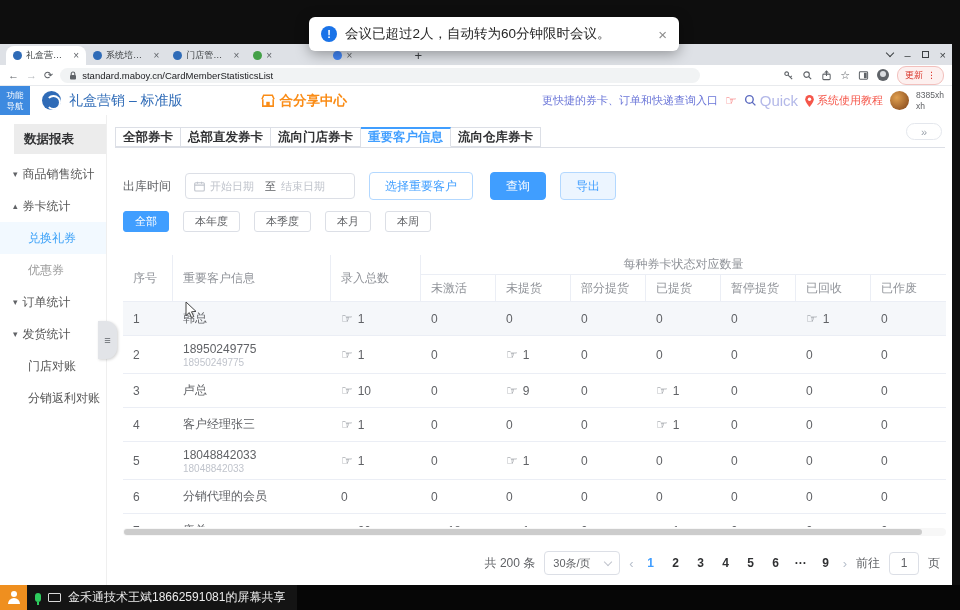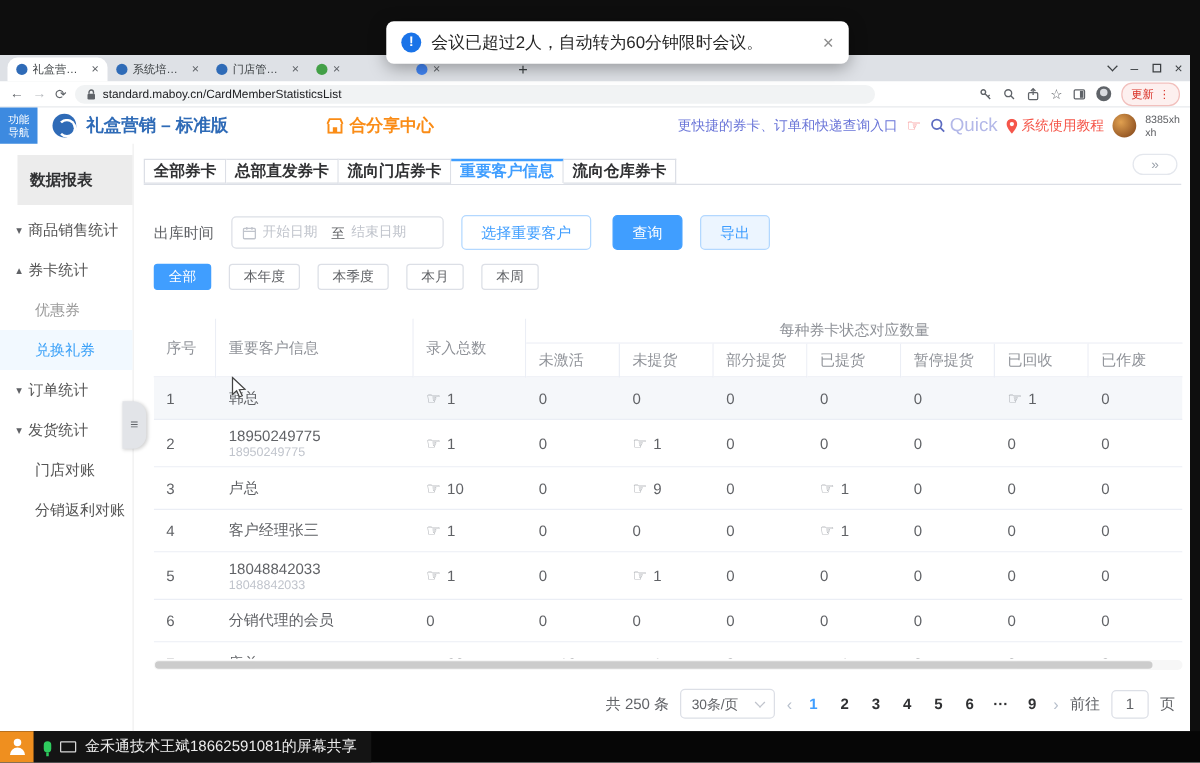--- a/index.html
+++ b/index.html
@@ -26,34 +26,34 @@
 .tool-right{margin-left:auto;display:flex;align-items:center;gap:8px}
 .tool-ic svg{display:block}
 .avatar-sm{width:12px;height:12px;border-radius:50%;background:#5f6368;position:relative}
 .avatar-sm:after{content:"";position:absolute;left:3px;top:2px;width:6px;height:6px;border-radius:50%;background:#dadce0}
 .update{display:flex;align-items:center;gap:4px;border:1px solid #f2c0bd;background:#fdf0ef;color:#d93025;font-size:9px;border-radius:9px;padding:2px 7px}
 
 .appheader{height:29px;display:flex;align-items:center;position:relative}
 .navtog{width:30px;height:29px;background:#3d8ae0;color:#fff;font-size:8.5px;display:flex;flex-direction:column;align-items:center;justify-content:center;line-height:1.2;flex-shrink:0;border:none}
 .logo{width:19px;height:19px;border-radius:50%;background:#2f6bb7;margin-left:12px;position:relative;flex-shrink:0}
 .logo:after{content:"";position:absolute;left:4px;top:4px;width:11px;height:11px;border-radius:50%;border:2px solid #fff;border-left-color:transparent}
-.brand{font-size:14px;font-weight:bold;color:#2f6bb7;margin-left:8px;white-space:nowrap}
+.brand{font-size:14px;font-weight:normal;color:#2f6bb7;margin-left:8px;white-space:nowrap}
 .sharecenter{display:flex;align-items:center;gap:5px;color:#fa8c16;font-weight:bold;font-size:13.5px;margin-left:78px;white-space:nowrap}
 .hdr-right{margin-left:auto;display:flex;align-items:center;gap:7px;padding-right:8px}
 .tip{color:#6a75d8;font-size:11px;white-space:nowrap}
 .hand{color:#f56c6c;font-size:13px}
 .quicksearch{display:flex;align-items:center;gap:3px}
 .quicklabel{color:#b3b8e8;font-size:15px}
 .tutorial{color:#f5564a;font-size:11px;display:flex;align-items:center;gap:3px;white-space:nowrap}
 .avatar{width:19px;height:19px;border-radius:50%;background:radial-gradient(circle at 35% 35%,#e0a050,#7c3f16);flex-shrink:0}
 .uname{font-size:8.5px;color:#606266;line-height:1.25}
 
 .appbody{display:flex;height:470px;position:relative}
 .sidebar{width:107px;flex-shrink:0;position:relative;border-right:1px solid #efefef}
-.side-title{margin:9px 0 4px 14px;background:#ececec;height:40px;display:flex;align-items:center;padding-left:10px;font-weight:bold;font-size:12.5px;color:#303133}
+.side-title{margin:9px 0 4px 14px;background:#ececec;height:30px;display:flex;align-items:center;padding-left:10px;font-weight:bold;font-size:12.5px;color:#303133}
 .side-item{height:32px;display:flex;align-items:center;padding-left:13px;font-size:12px;color:#555;gap:5px;cursor:pointer;white-space:nowrap}
 .side-item .arr{font-size:9px;color:#606266}
 .side-item.child{padding-left:28px}
 .side-item.dim{color:#9b9b9b}
 .side-item.on{color:#3ba1f8;background:#f2f9ff}
 .handle{position:absolute;right:-11px;top:206px;width:19px;height:38px;background:#e2e4e8;border-radius:0 11px 11px 0;display:flex;align-items:center;justify-content:center;color:#5f6368;font-size:11px;box-shadow:1px 1px 3px rgba(0,0,0,.18);z-index:3}
 .content{flex:1;position:relative;padding:12px 0 0 8px;overflow:hidden}
 .ctabs{display:flex;border-bottom:1px solid #dcdfe6;position:relative;margin-right:7px}
 .ctab{height:20px;display:flex;align-items:center;padding:0 7px;font-size:12.5px;font-weight:bold;color:#303133;border:1px solid #dcdfe6;border-left:none;background:#fff;white-space:nowrap}
 .ctab:first-child{border-left:1px solid #dcdfe6}
@@ -245,25 +245,25 @@
       <div class="side-title">数据报表</div>
       <div id="sideItems">
           <div class="side-item">
             <span class="arr">▾</span>
             <span>商品销售统计</span>
           </div>
           <div class="side-item">
             <span class="arr">▴</span>
             <span>券卡统计</span>
           </div>
+          <div class="side-item child on">
+            <span>兑换礼券</span>
+          </div>
           <div class="side-item child dim">
             <span>优惠券</span>
-          </div>
-          <div class="side-item child on">
-            <span>兑换礼券</span>
           </div>
           <div class="side-item">
             <span class="arr">▾</span>
             <span>订单统计</span>
           </div>
           <div class="side-item">
             <span class="arr">▾</span>
             <span>发货统计</span>
           </div>
           <div class="side-item child">
@@ -556,21 +556,21 @@
                 <span>0</span>
               </div>
             </div>
           </div>
         <div class="hscroll">
             <div class="hthumb"></div>
           </div>
       </div>
 
       <div class="pagination">
-        <span>共 250 条</span>
+        <span>共 200 条</span>
         <span class="psize">
           <span>30条/页</span>
             <span class="chev"></span>
         </span>
         <span class="parrow">‹</span>
         <span id="pages" style="display:flex;gap:9px;align-items:center">
             <span class="pg on">1</span>
             <span class="pg">2</span>
             <span class="pg">3</span>
             <span class="pg">4</span>

